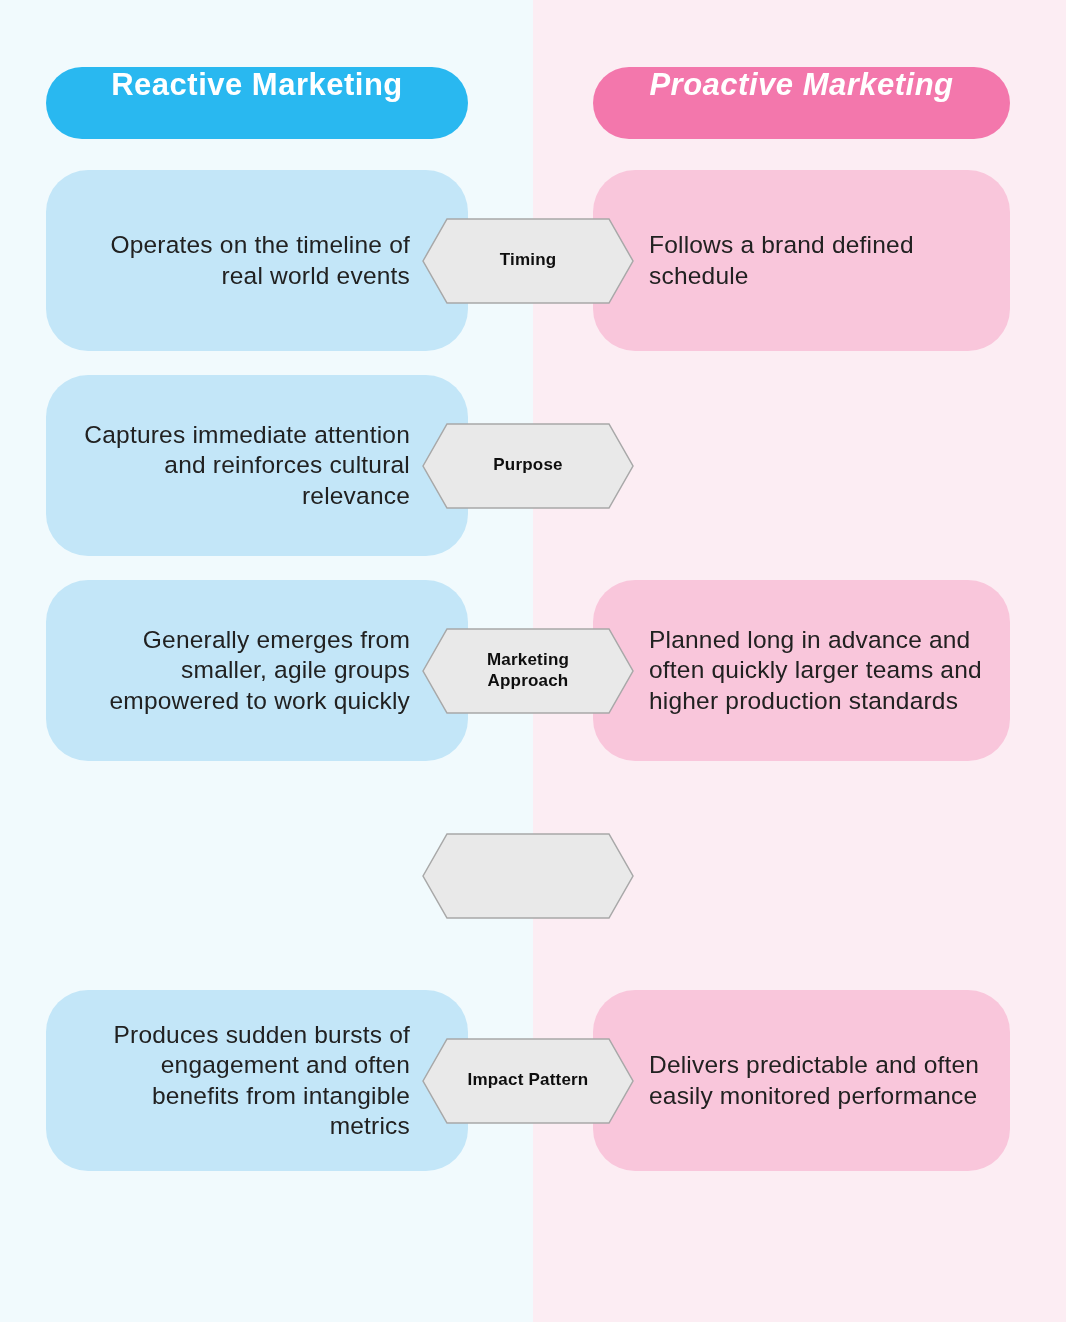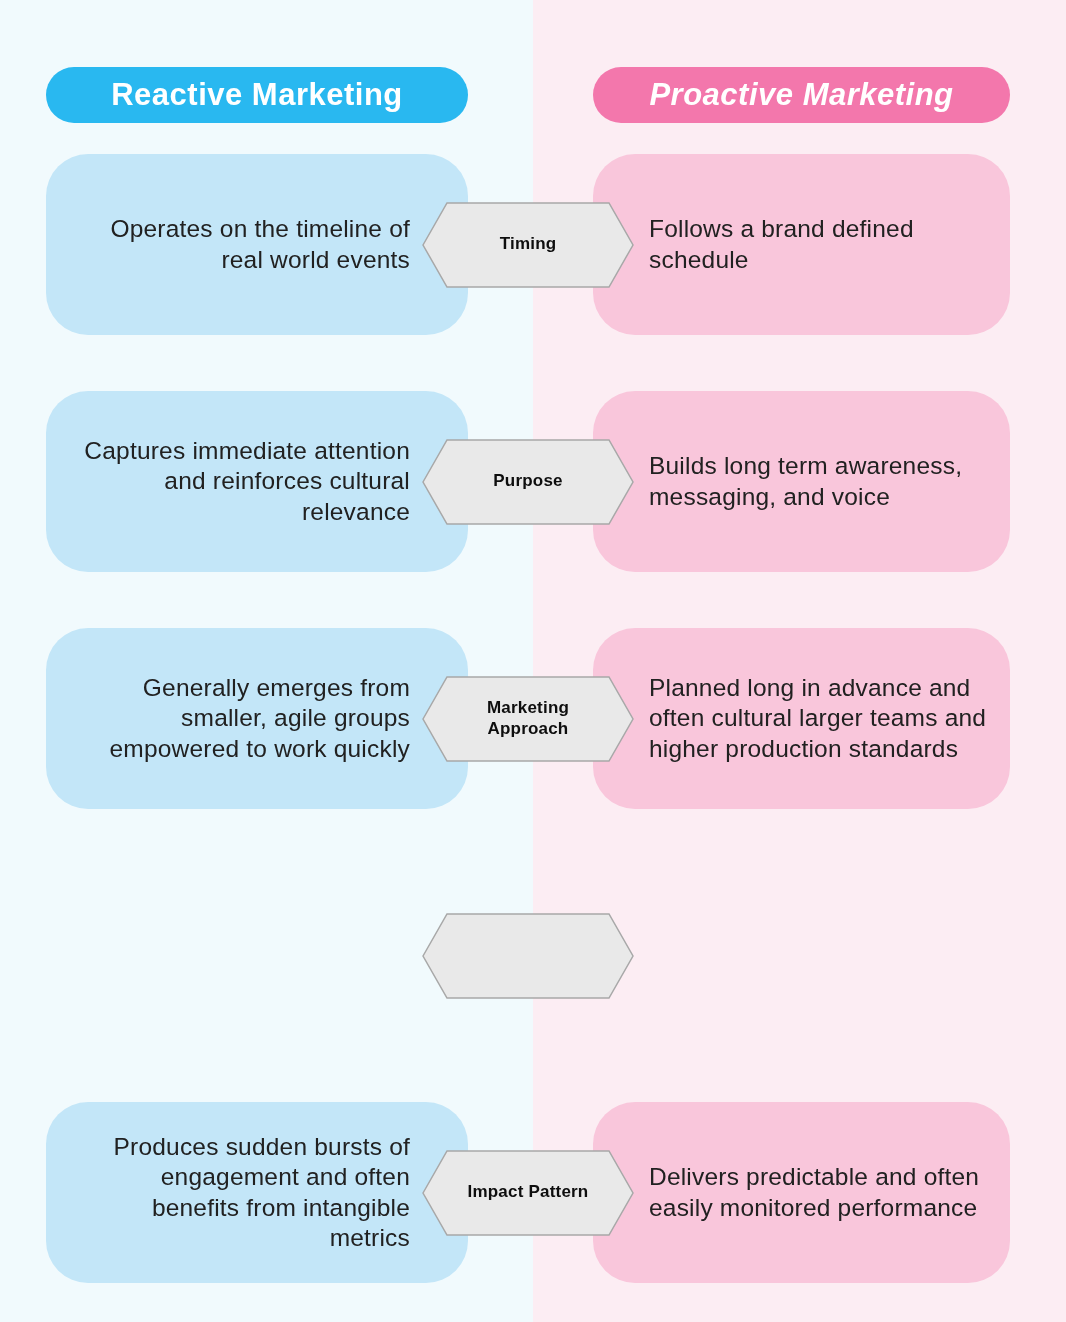--- a/index.html
+++ b/index.html
@@ -23,36 +23,35 @@
     background:linear-gradient(90deg, var(--bg-left) 0 50%, var(--bg-right) 50% 100%);
     padding:67px 56px 0 46px;
     overflow:hidden;
   }
   .headers{
     display:flex;
     justify-content:space-between;
     margin-bottom:31px;
   }
   .pill{
-    height:56px;
+    height:72px;
     border-radius:36px;
     display:flex;
-    align-items:center;
     justify-content:center;
     color:#ffffff;
     font-size:31px;
     font-weight:700;
     letter-spacing:0.5px;
   }
   .pill-blue{width:422px;background:var(--pill-blue);}
   .pill-pink{width:417px;background:var(--pill-pink);font-style:italic;}
   .rows{
     display:flex;
     flex-direction:column;
-    gap:56px;
+    gap:24px;
   }
   .row{
     position:relative;
     display:flex;
     justify-content:space-between;
     height:181px;
   }
   .card{
     height:100%;
     border-radius:42px;
@@ -141,37 +140,34 @@
     <section class="row">
       <div class="card card-blue">
         <p>Captures immediate attention and reinforces cultural relevance</p>
       </div>
       <div class="hex">
         <svg viewBox="0 0 212 92" preserveAspectRatio="none">
           <polygon points="1,46 25,2 187,2 211,46 187,90 25,90" fill="#e9e9e9" stroke="#a8a8a8" stroke-width="1.5"></polygon>
         </svg>
         <span class="hex-label">Purpose</span>
       </div>
-      <div class="card card-pink">
-        <p>Builds long term awareness, messaging, and voice</p>
-      </div>
     </section>
 
     <section class="row">
       <div class="card card-blue">
         <p>Generally emerges from smaller, agile groups empowered to work quickly</p>
       </div>
       <div class="hex">
         <svg viewBox="0 0 212 92" preserveAspectRatio="none">
           <polygon points="1,46 25,2 187,2 211,46 187,90 25,90" fill="#e9e9e9" stroke="#a8a8a8" stroke-width="1.5"></polygon>
         </svg>
         <span class="hex-label">Marketing Approach</span>
       </div>
       <div class="card card-pink">
-        <p>Planned long in advance and often cultural larger teams and higher production standards</p>
+        <p>Planned long in advance and often quickly larger teams and higher production standards</p>
       </div>
     </section>
 
     <section class="row">
       <div class="hex">
         <svg viewBox="0 0 212 92" preserveAspectRatio="none">
           <polygon points="1,46 25,2 187,2 211,46 187,90 25,90" fill="#e9e9e9" stroke="#a8a8a8" stroke-width="1.5"></polygon>
         </svg>
       </div>
     </section>

